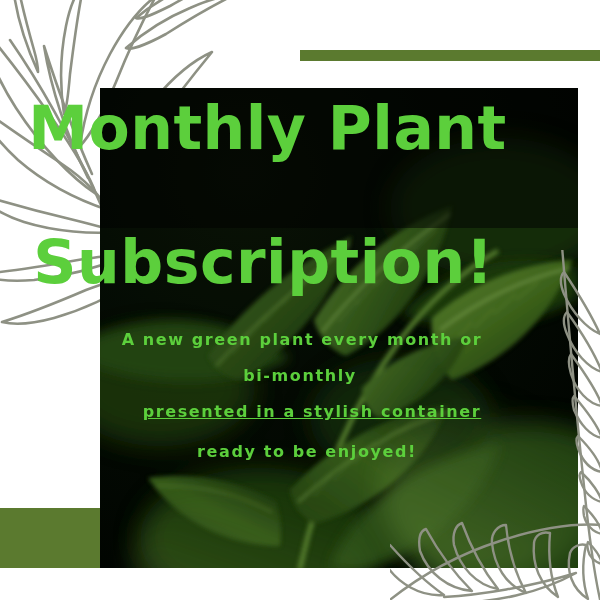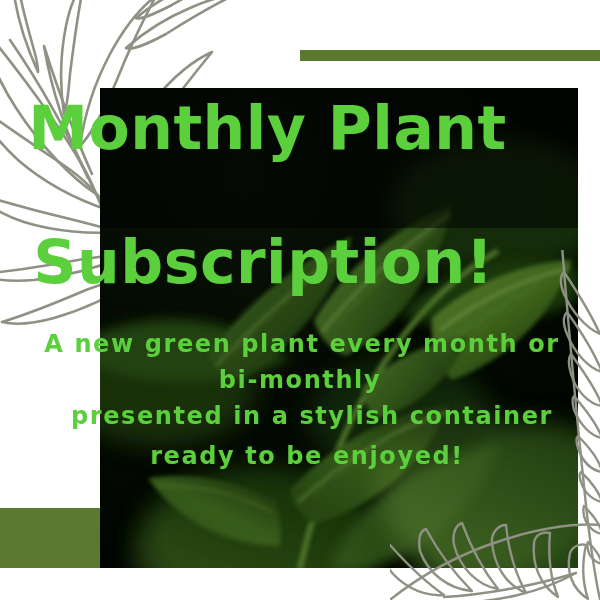--- a/index.html
+++ b/index.html
@@ -57,28 +57,28 @@
   #headline-1 { top:98px; padding-left:14px; }
   #headline-2 { top:184px; padding-left:6px;margin-top:48px; }
 
   .bodyline {
     position:absolute;
     left:0; width:600px;
     text-align:center;
     color:#5ccf3c;
     font-family:"DejaVu Sans", sans-serif;
     font-weight:bold;
-    font-size:24px;
+    font-size:16px;
     line-height:1;
     letter-spacing:1.6px;
     white-space:nowrap;
   }
   #body-1 { top:332px; padding-left:4px; }
   #body-2 { top:368px; }
-  #body-3 { top:404px; padding-left:24px; }
+  #body-3 { top:404px; padding-left:24px;text-decoration:underline; }
   #body-4 { top:444px; padding-left:14px; }
 </style>
 </head>
 <body>
 
 <div id="poster">
 
   <svg class="leafart" id="leaf-tl" viewBox="0 0 300 340" fill="none" stroke="#8e9184" stroke-width="2.6" stroke-linecap="round" stroke-linejoin="round">
     <path d="M170 335 C158 300 140 250 120 206 C98 158 70 104 34 52"></path>
     <path d="M120 206 C96 190 66 160 40 120 C22 92 10 64 4 36 C26 62 52 96 76 130 C98 162 114 188 120 206Z"></path>

